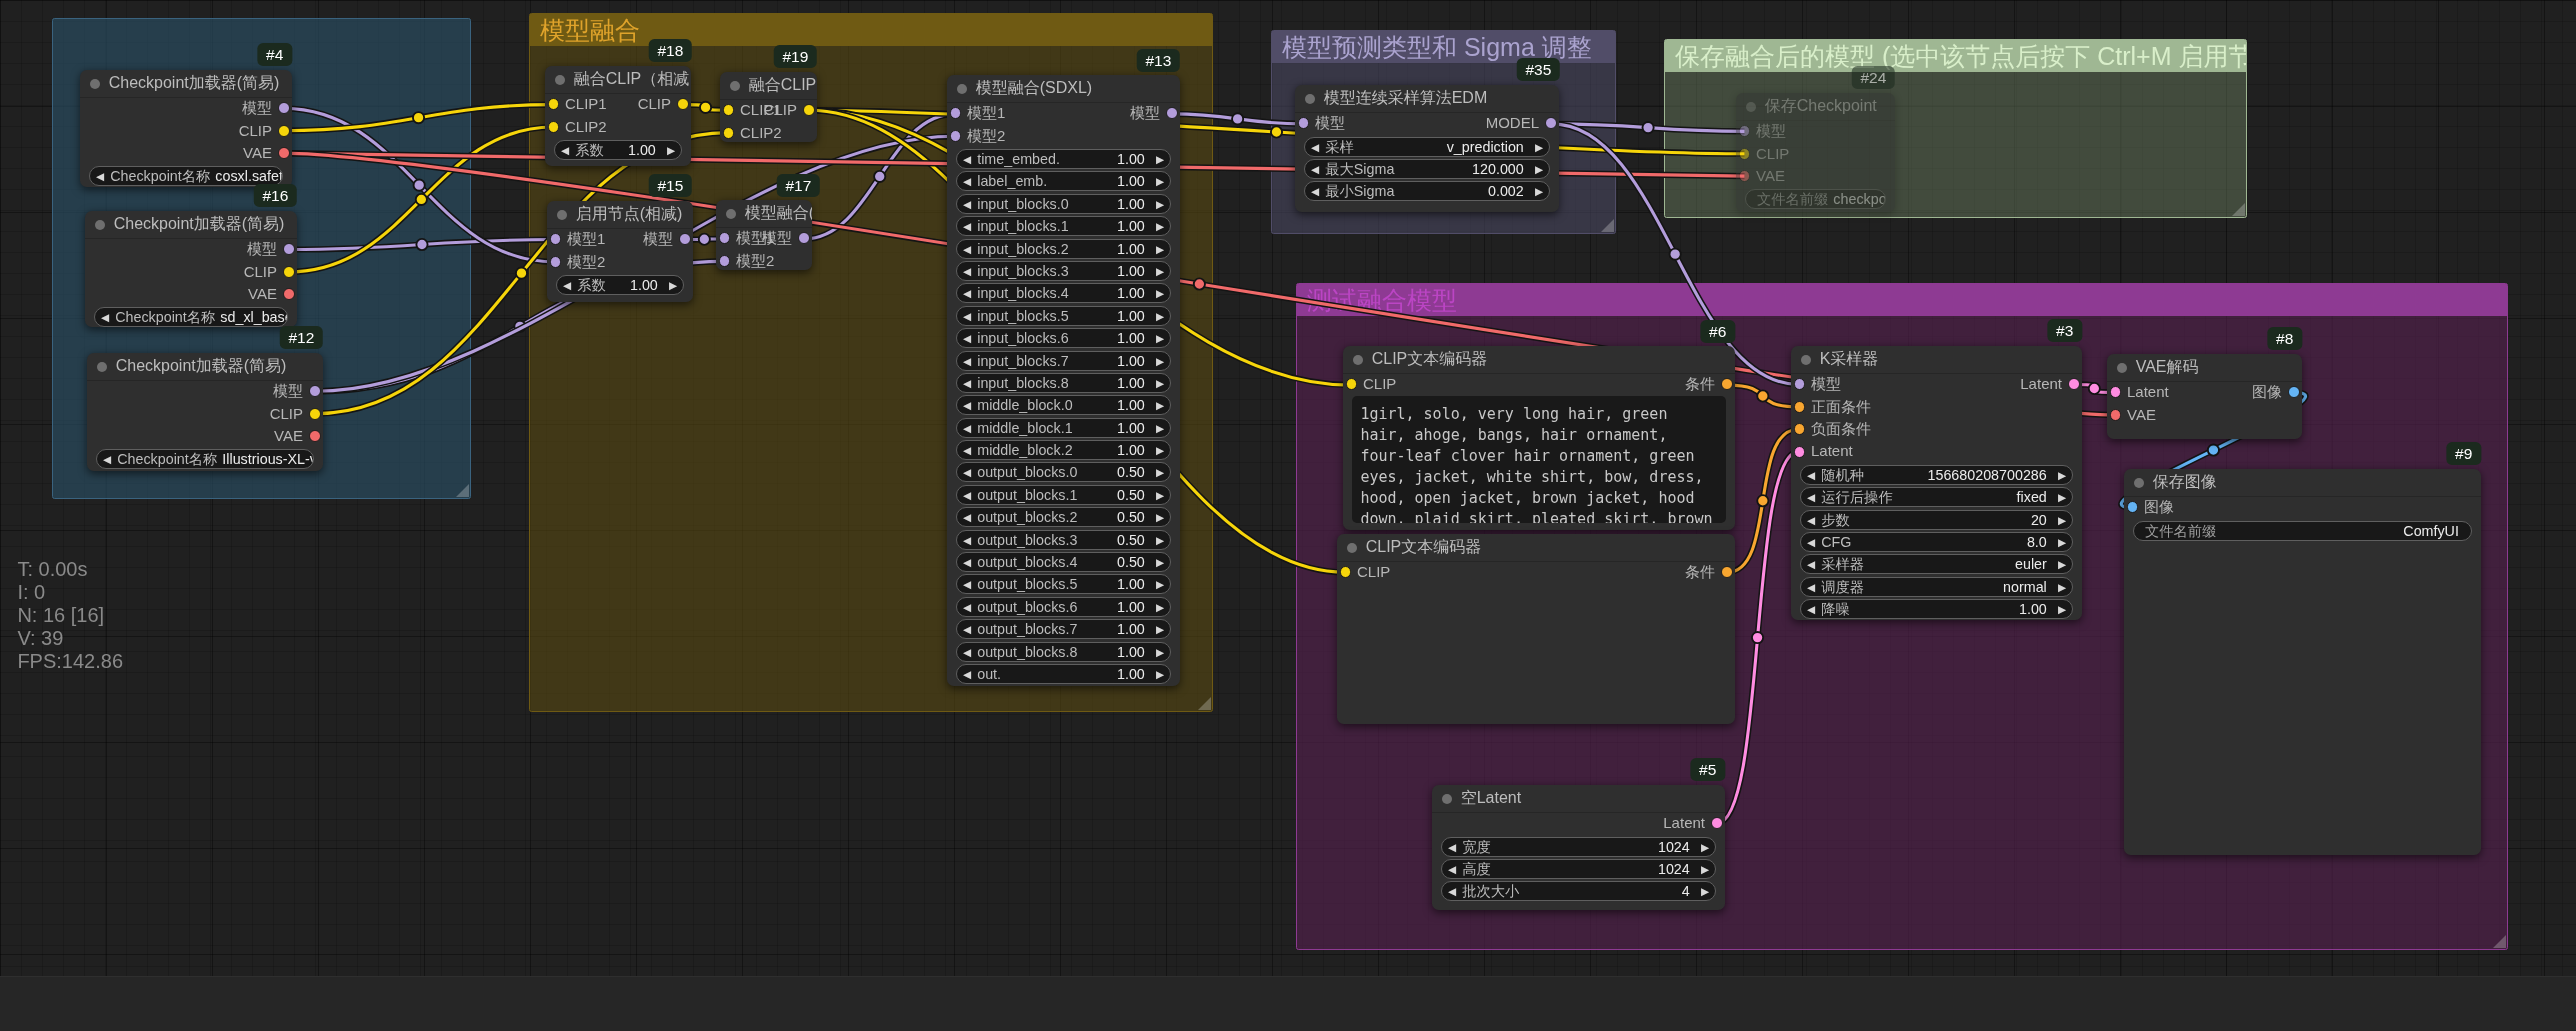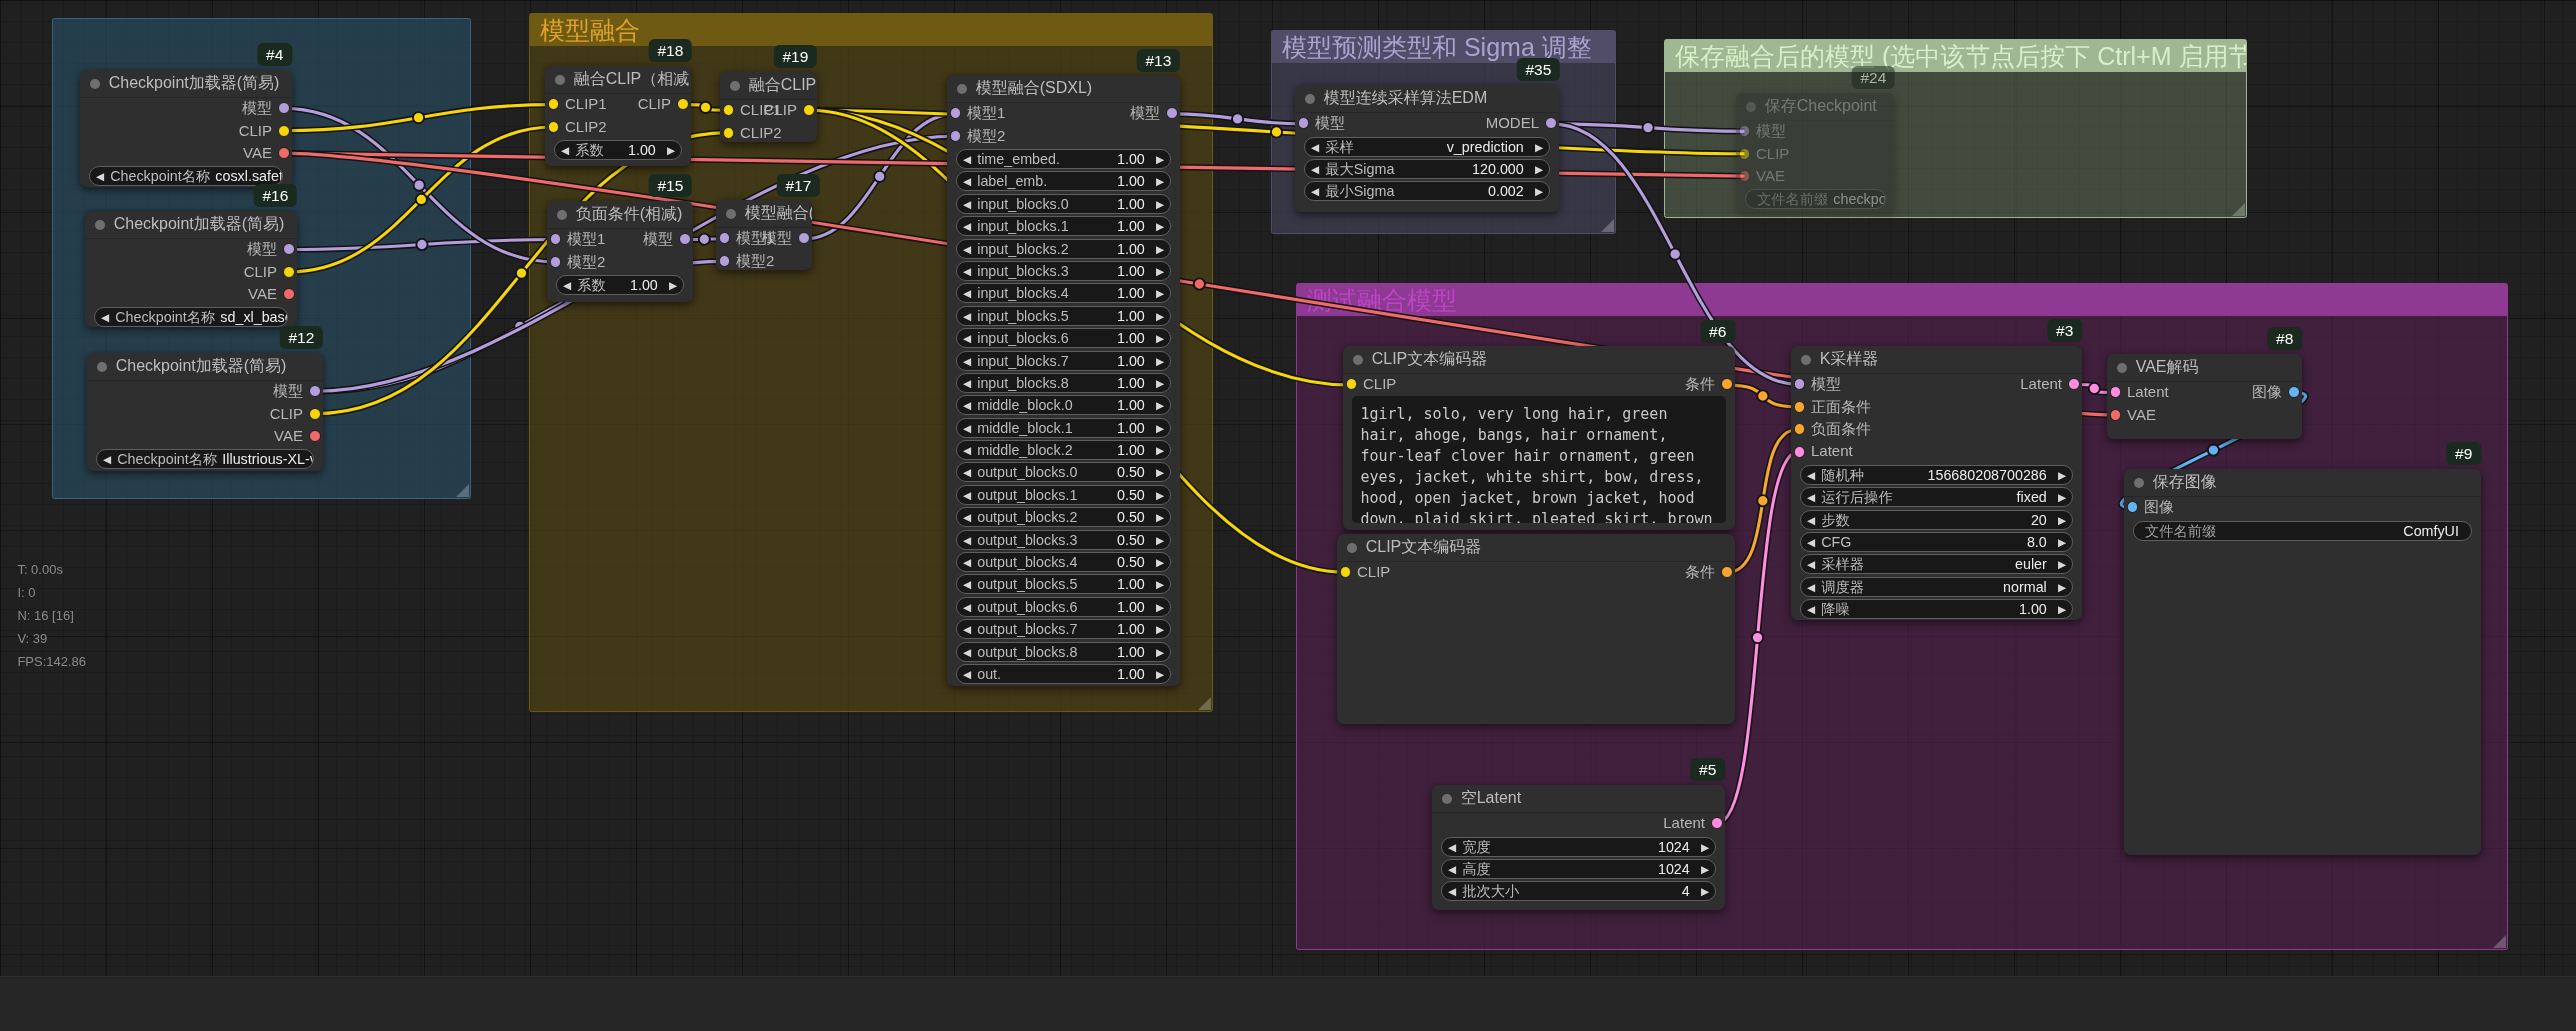--- a/index.html
+++ b/index.html
@@ -31,21 +31,21 @@
   .widget .w-arrow{flex:0 0 auto;color:#d8d8d8;font-size:10.6px;padding:0 6.2px;line-height:18px;}
   .widget .w-label{flex:0 0 auto;color:#bdbdbd;white-space:nowrap;}
   .widget .w-value{flex:1 1 auto;text-align:right;color:#ececec;white-space:nowrap;padding:0 5px;}
   .widget.textw .w-label{padding-left:11.2px;color:#9f9f9f;text-align:center;}
   .widget.textw .w-value{padding-right:12.4px;}
   .textarea{position:absolute;background:#191919;border-radius:5px;color:#c8c8c8;
     font-family:"DejaVu Sans Mono",monospace;font-size:15px;line-height:21px;
     padding:7.5px 8.7px;box-sizing:border-box;overflow:hidden;white-space:pre-wrap;}
   .badge{position:absolute;z-index:4;transform:translate(-100%,-100%);background:#1b2a1e;
     border-radius:5.6px;color:#fff;font-size:15.5px;padding:2.5px 8.7px;white-space:nowrap;}
-  #stats{position:absolute;z-index:5;color:#8a8a8a;font-size:13px;line-height:23px;white-space:pre;}
+  #stats{position:absolute;z-index:5;color:#8a8a8a;font-size:20px;line-height:23px;white-space:pre;}
   #footer{position:absolute;left:0;right:0;bottom:0;height:55px;background:#262626;
     border-top:1.2px solid #2e2e2e;z-index:0;}
 </style>
 </head>
 <body>
 
 <div id="canvas">
   <div id="groups-layer">
       <div class="group" style="left: 52px; top: 18px; width: 417px; height: 479px; background: rgba(44, 84, 107, 0.6); border: 0.6px solid rgb(58, 99, 127);">
         <div class="g-resize"></div>
@@ -224,21 +224,21 @@
         <div class="port" style="left: 2.5px; top: 32px; background: rgb(246, 213, 10);"></div>
         <span class="port-label" style="left: 20px; top: 29px;">CLIP1</span>
         <div class="port" style="left: 2.5px; top: 55px; background: rgb(246, 213, 10);"></div>
         <span class="port-label" style="left: 20px; top: 52px;">CLIP2</span>
         <div class="port" style="right: 2.5px; left: auto; top: 32px; background: rgb(246, 213, 10);"></div>
         <span class="port-label" style="right: 20px; top: 29px;">CLIP</span>
       </div>
       <div class="node" style="left: 547px; top: 201px; width: 146px; height: 101px;">
         <div class="n-title">
           <span class="n-dot"></span>
-          <span>负面条件(相减)</span>
+          <span>启用节点(相减)</span>
         </div>
         <div class="port" style="left: 2.5px; top: 32px; background: rgb(179, 157, 219);"></div>
         <span class="port-label" style="left: 20px; top: 29px;">模型1</span>
         <div class="port" style="left: 2.5px; top: 55px; background: rgb(179, 157, 219);"></div>
         <span class="port-label" style="left: 20px; top: 52px;">模型2</span>
         <div class="port" style="right: 2.5px; left: auto; top: 32px; background: rgb(179, 157, 219);"></div>
         <span class="port-label" style="right: 20px; top: 29px;">模型</span>
         <div class="widget" style="left: 8.7px; right: 8.7px; top: 74px;">
           <span class="w-arrow">◀</span>
           <span class="w-label">系数</span>

